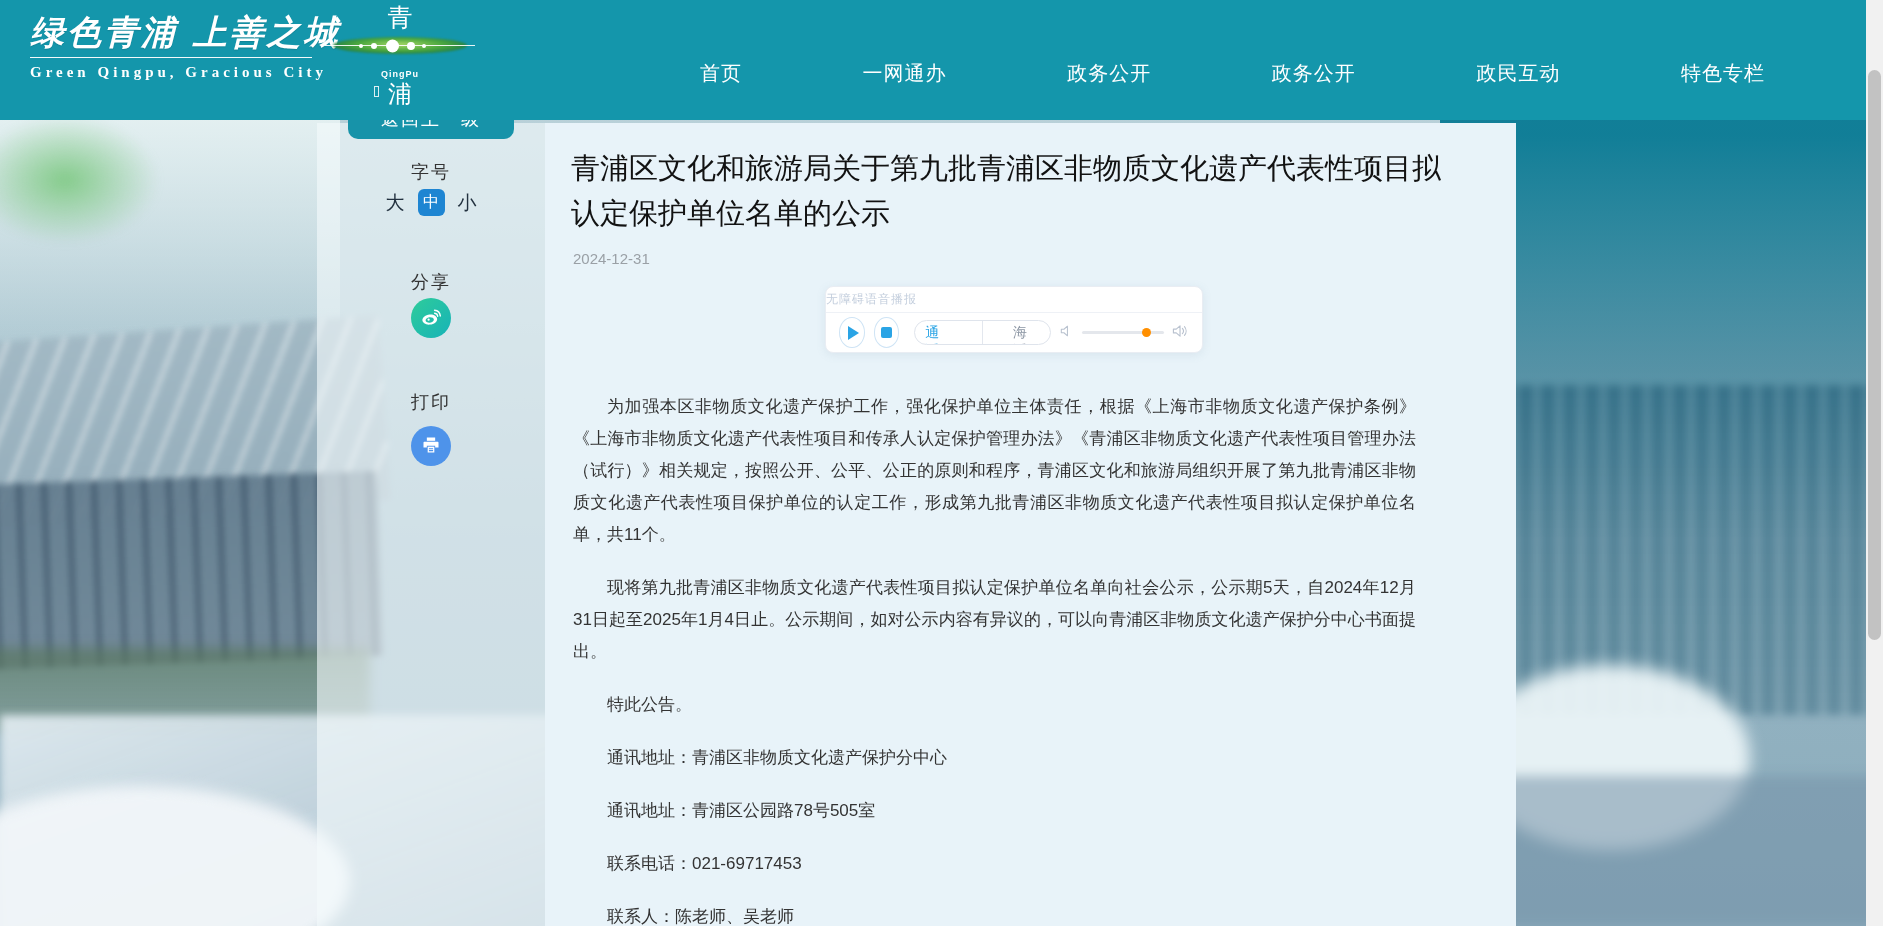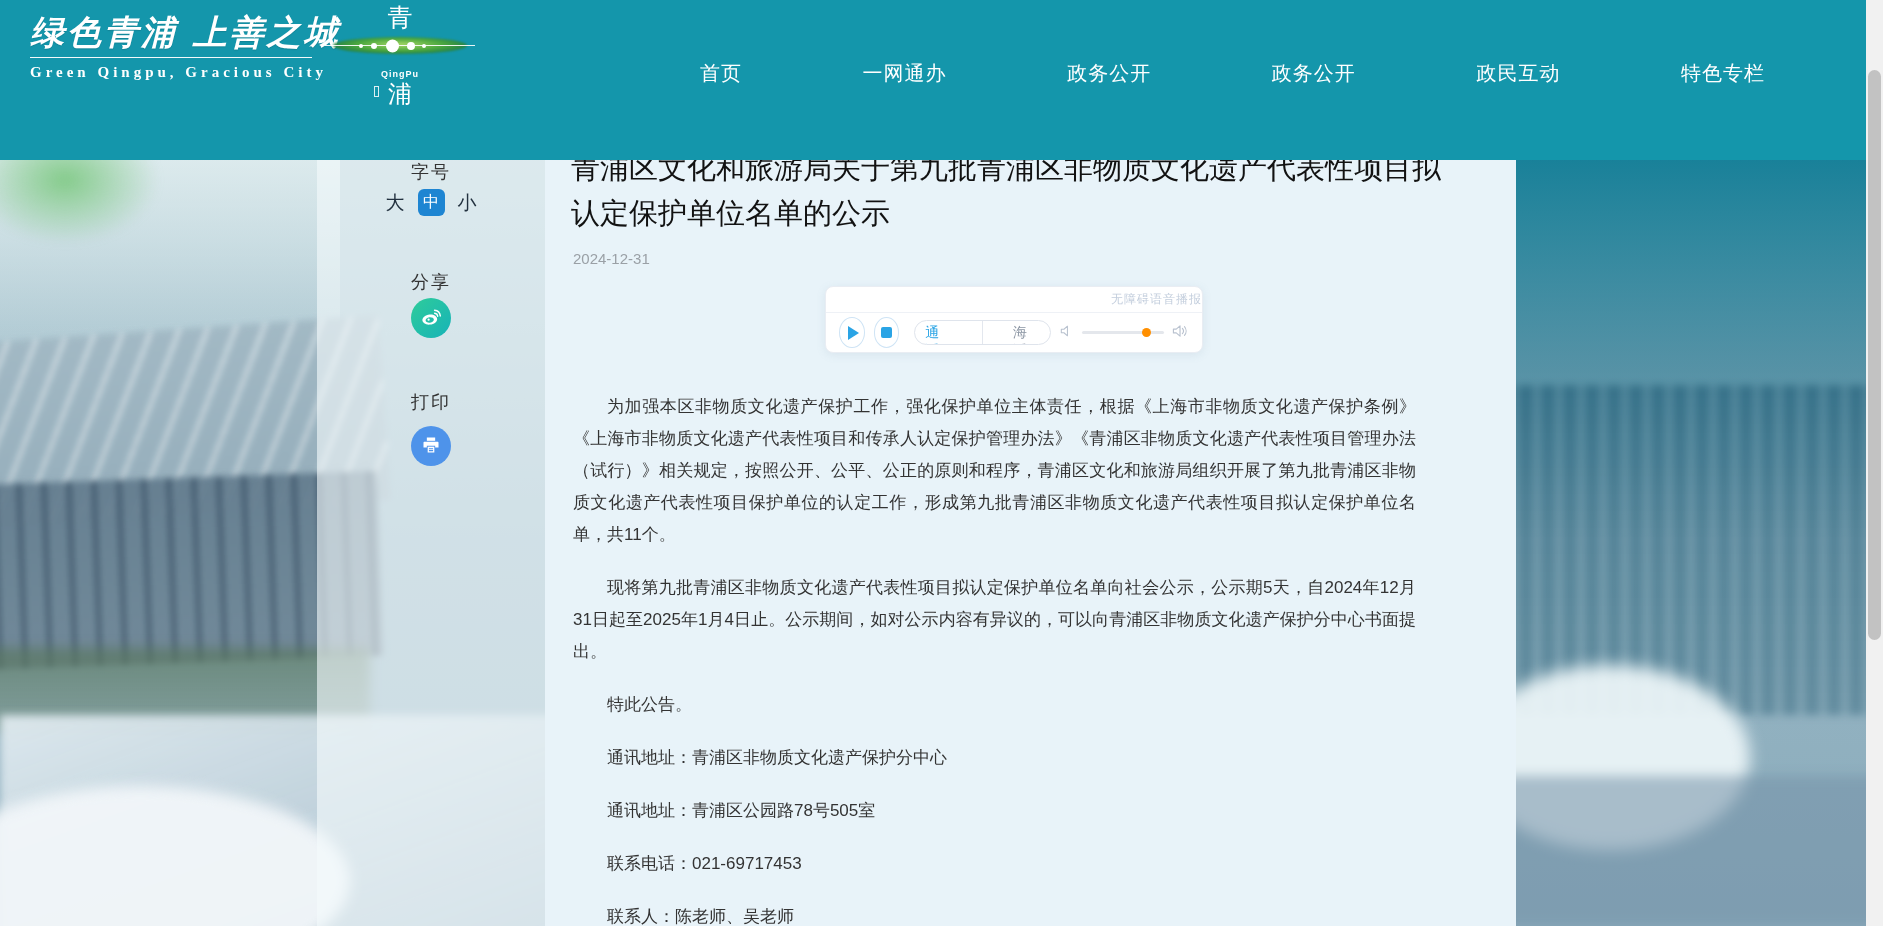--- a/index.html
+++ b/index.html
@@ -30,21 +30,21 @@
   .ph-right-teal { left:1440px; right:0; top:100px; height:440px;
     background:linear-gradient(180deg,rgba(8,122,148,.95) 8%,rgba(35,115,140,.6) 62%,rgba(60,120,142,0)); }
   .ph-right-city { left:1490px; right:0; top:385px; height:330px; filter:blur(4px);
     background:repeating-linear-gradient(90deg,rgba(255,255,255,.14) 0 6px,rgba(28,78,100,.2) 6px 22px),linear-gradient(rgba(44,108,134,.65),rgba(92,138,158,.5)); }
   .ph-right-roof { left:1470px; top:665px; width:280px; height:185px; border-radius:50%; filter:blur(8px);
     background:rgba(238,246,249,.92); }
   .ph-right-bottom { left:1490px; right:0; bottom:0; height:150px; filter:blur(6px);
     background:rgba(116,146,168,.55); }
 
   
-  header { position:absolute; left:0; top:0; width:100%; height:160px; background:#1496ab; z-index:6; }
+  header { position:absolute; left:0; top:0; width:100%; height:120px; background:#1496ab; z-index:6; }
   .brand { position:absolute; left:30px; top:10px; color:#fff; }
   .slogan-cn { font-family:"DejaVu Serif","Liberation Serif",serif; font-style:italic; font-weight:bold;
     font-size:34px; letter-spacing:3px; line-height:44px; text-shadow:0 1px 1px rgba(0,0,0,.12); }
   .slogan-line { width:282px; height:1px; background:rgba(255,255,255,.95); margin-top:3px; }
   .slogan-en { font-family:"Liberation Serif","DejaVu Serif",serif; font-weight:bold; font-size:15px;
     letter-spacing:4px; margin-top:6px; }
   .emblem { position:absolute; left:342px; top:2px; width:116px; text-align:center; color:#fff; }
   .emblem-top { font-size:25px; line-height:30px; }
   .island { position:relative; width:150px; height:22px; margin:3px 0 0 -17px; }
   .island .leaf { position:absolute; left:8px; top:2px; width:134px; height:17px; border-radius:50%;
@@ -90,21 +90,21 @@
   .weibo { top:175px; background:linear-gradient(135deg,#2ecc9a 0%,#17b3b8 100%); }
   .print { top:303px; background:#4e93ea; }
 
   
   .panel { position:absolute; left:545px; top:123px; bottom:0; width:971px; background:#e8f3f9; z-index:2; }
   h1 { margin:23px 60px 0 26px; font-size:29px; line-height:45px; font-weight:400; color:#121212; }
   .date { margin:14px 0 0 28px; font-size:15px; color:#9aa0a6; }
 
   .player { position:absolute; left:280px; top:163px; width:378px; height:67px; background:#fff;
     border:1px solid #e9edf3; border-radius:8px; box-shadow:0 2px 10px rgba(100,130,160,.12); }
-  .player-head { height:26px; text-align:right; font-size:12px; color:#c3cedd; line-height:25px;
+  .player-head { height:26px; text-align:left; font-size:12px; color:#c3cedd; line-height:25px;
     border-bottom:1px solid #eef1f6; letter-spacing:1px; }
   .player-body { height:39px; display:flex; align-items:center; padding:0 13px; gap:9px; }
   .pcirc { width:31px; height:31px; border-radius:50%; background:#fff; border:1px solid #cfe4f5;
     display:flex; align-items:center; justify-content:center; cursor:pointer; }
   .tri { width:0; height:0; border-left:11px solid #2aa4e5; border-top:7px solid transparent;
     border-bottom:7px solid transparent; margin-left:3px; }
   .sq { width:11px; height:11px; background:#2aa4e5; border-radius:2px; }
   .lang-pill { margin-left:6px; height:25px; border:1px solid #dfe4ec; border-radius:14px;
     display:flex; align-items:center; overflow:hidden; background:#fff;gap:20px; }
   .lang { font-size:14px; padding:0 10px; color:#8b95a3; cursor:pointer; }

